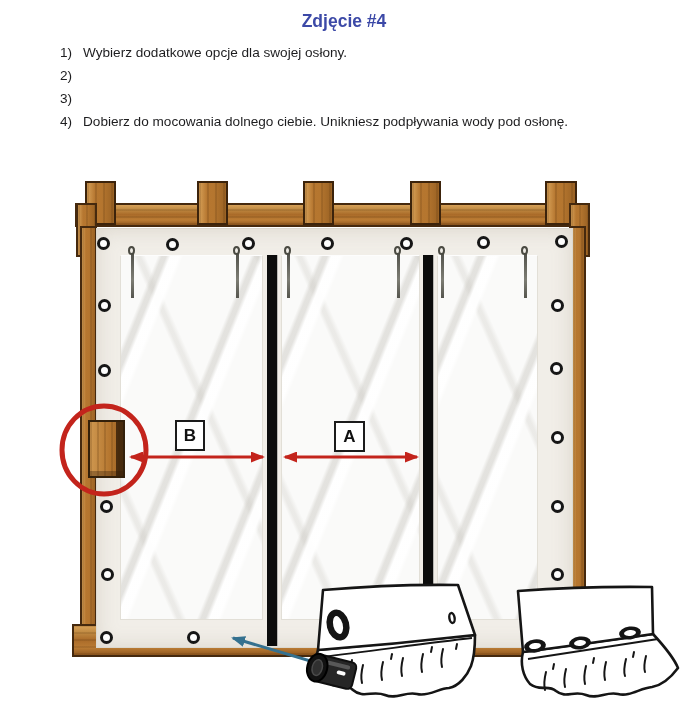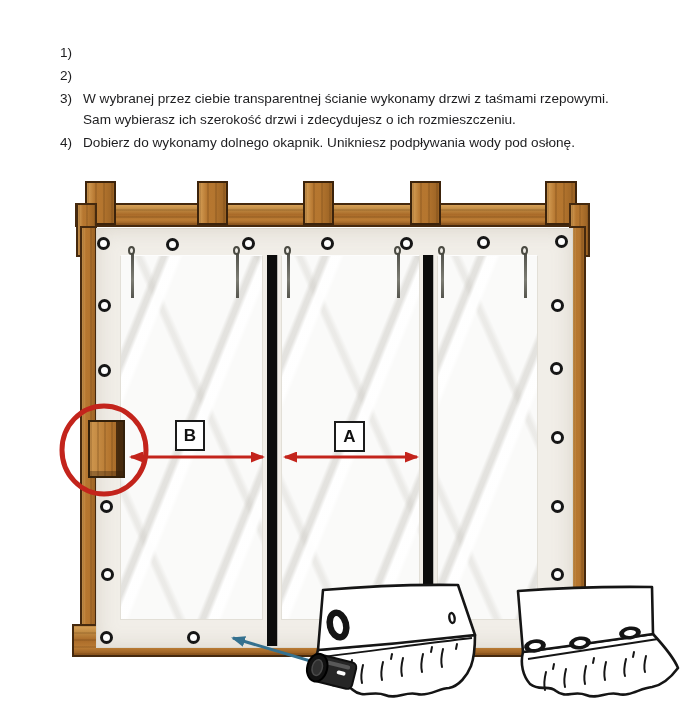--- a/index.html
+++ b/index.html
@@ -54,36 +54,36 @@
           linear-gradient(90deg,#cf9850 0%,#b5762f 60%,#9a6224 100%);
          box-shadow:inset -7px 0 0 rgba(52,30,9,.82), inset 0 -5px 0 rgba(52,30,9,.35);}
   .overlay{position:absolute;left:0;top:0;pointer-events:none;}
   .sketch{position:absolute;}
 </style>
 </head>
 <body>
 
 <div class="page">
 
+  <div class="title">Zdjęcie #4</div>
 
   <ol class="ins">
     <li>
       <span class="num">1)</span>
+      <span class="txt">Wybierz dodatkowe opcje dla swojej osłony.</span>
       </li>
     <li>
       <span class="num">2)</span>
       </li>
     <li>
       <span class="num">3)</span>
-      <span class="txt">W wybranej przez ciebie transparentnej ścianie wykonamy drzwi z taśmami rzepowymi.
-Sam wybierasz ich szerokość drzwi i zdecydujesz o ich rozmieszczeniu.</span>
       </li>
     <li>
       <span class="num">4)</span>
-      <span class="txt">Dobierz do wykonamy dolnego okapnik. Unikniesz podpływania wody pod osłonę.</span>
+      <span class="txt">Dobierz do mocowania dolnego ciebie. Unikniesz podpływania wody pod osłonę.</span>
       </li>
   </ol>
 
   <div style="position:absolute;left:0;top:0;width:688px;height:720px;">
 
     <div class="wood grainH" style="left:75px;top:203px;width:515px;height:24px;"></div>
     <div class="wood grainV stub" style="left:85px;top:181px;width:31px;height:44px;"></div>
     <div class="wood grainV stub" style="left:197px;top:181px;width:31px;height:44px;"></div>
     <div class="wood grainV stub" style="left:303px;top:181px;width:31px;height:44px;"></div>
     <div class="wood grainV stub" style="left:410px;top:181px;width:31px;height:44px;"></div>

